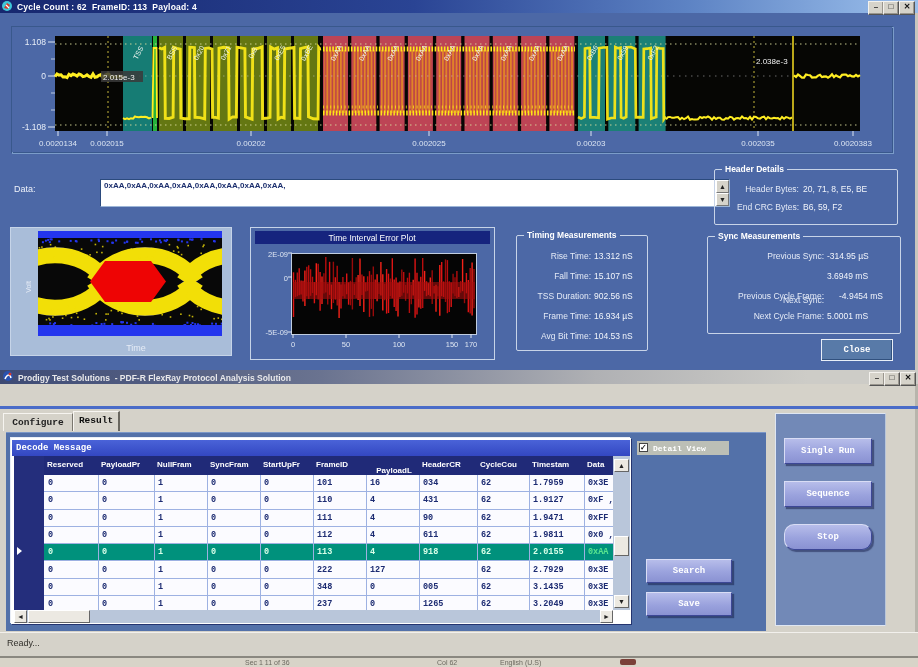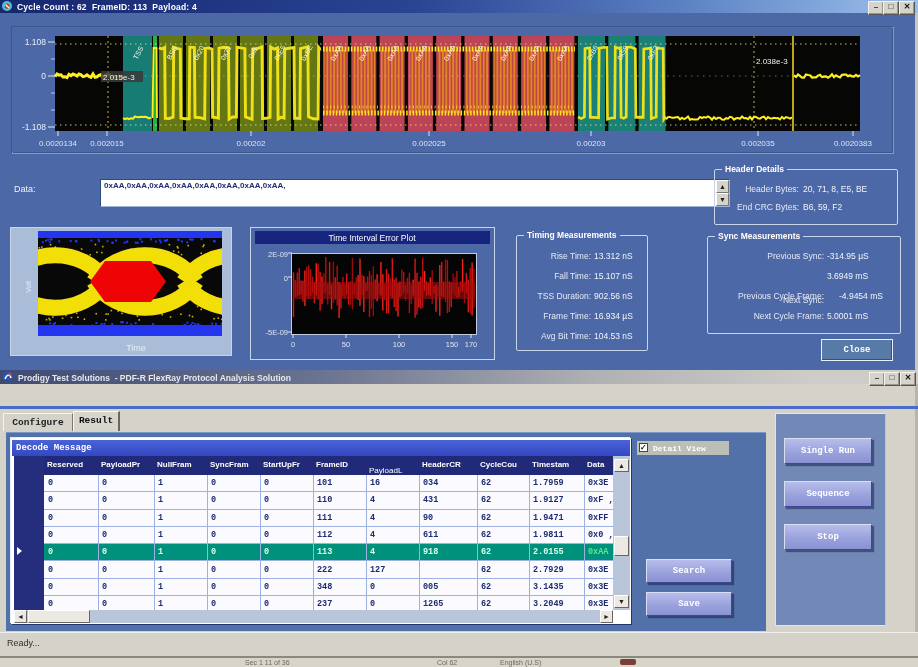--- a/index.html
+++ b/index.html
@@ -487,21 +487,21 @@
 <div class="abs" style="left:6px;top:62px;width:760px;height:199px;background:#5371a9;border-top:1px solid #7b97c8;box-sizing:border-box;"></div>
 <div class="abs" style="left:11px;top:68px;width:620px;height:186px;background:#fff;box-shadow:-1px -1px 0 #e8edf6,1px 1px 0 #24346f;"></div>
 <div class="abs" style="left:12px;top:70px;width:618px;height:16px;background:linear-gradient(180deg,#4a63d8 0%,#3347c2 100%);font-family:'Liberation Mono',monospace;font-size:9px;font-weight:bold;color:#fff;line-height:16px;padding-left:4px;box-sizing:border-box;">Decode Message</div>
 <div class="abs" style="left:14px;top:86px;width:599px;height:19px;background:#202a78;"></div>
 <div class="abs" style="left:47px;top:90px;width:51px;font-size:8px;font-weight:bold;color:#fff;white-space:nowrap;overflow:hidden;">Reserved</div>
 <div class="abs" style="left:101px;top:90px;width:53px;font-size:8px;font-weight:bold;color:#fff;white-space:nowrap;overflow:hidden;">PayloadPr</div>
 <div class="abs" style="left:157px;top:90px;width:50px;font-size:8px;font-weight:bold;color:#fff;white-space:nowrap;overflow:hidden;">NullFram</div>
 <div class="abs" style="left:210px;top:90px;width:50px;font-size:8px;font-weight:bold;color:#fff;white-space:nowrap;overflow:hidden;">SyncFram</div>
 <div class="abs" style="left:263px;top:90px;width:50px;font-size:8px;font-weight:bold;color:#fff;white-space:nowrap;overflow:hidden;">StartUpFr</div>
 <div class="abs" style="left:316px;top:90px;width:50px;font-size:8px;font-weight:bold;color:#fff;white-space:nowrap;overflow:hidden;">FrameID</div>
-<div class="abs" style="left:369px;top:96px;width:50px;font-size:8px;font-weight:normal;color:#fff;white-space:nowrap;overflow:hidden;">PayloadL</div>
+<div class="abs" style="left:369px;top:96px;width:50px;font-size:8px;font-weight:bold;color:#fff;white-space:nowrap;overflow:hidden;text-align:center;">PayloadL</div>
 <div class="abs" style="left:422px;top:90px;width:55px;font-size:8px;font-weight:bold;color:#fff;white-space:nowrap;overflow:hidden;">HeaderCR</div>
 <div class="abs" style="left:480px;top:90px;width:49px;font-size:8px;font-weight:bold;color:#fff;white-space:nowrap;overflow:hidden;">CycleCou</div>
 <div class="abs" style="left:532px;top:90px;width:52px;font-size:8px;font-weight:bold;color:#fff;white-space:nowrap;overflow:hidden;">Timestam</div>
 <div class="abs" style="left:587px;top:90px;width:26px;font-size:8px;font-weight:bold;color:#fff;white-space:nowrap;overflow:hidden;">Data</div>
 <div class="abs" style="left:14px;top:86px;width:30px;height:154px;background:#242e7c;"></div>
 <div class="abs" style="left:44px;top:105px;width:569px;height:135px;background:#fff;overflow:hidden;">
 <div style="position:absolute;left:0;top:0.0px;width:569px;height:17.3px;background:#fbfbff;border-bottom:1px solid #9db1e2;box-sizing:border-box;">
 <span style="position:absolute;left:4px;top:3px;font-size:8.5px;font-weight:bold;color:#1c2b72;font-family:'Liberation Mono',monospace;white-space:nowrap;">0</span>
 <span style="position:absolute;left:58px;top:3px;font-size:8.5px;font-weight:bold;color:#1c2b72;font-family:'Liberation Mono',monospace;white-space:nowrap;">0</span>
 <span style="position:absolute;left:114px;top:3px;font-size:8.5px;font-weight:bold;color:#1c2b72;font-family:'Liberation Mono',monospace;white-space:nowrap;">1</span>
@@ -629,21 +629,21 @@
 <div class="abs" style="left:637px;top:71px;width:92px;height:14px;background:#bcbfb6;">
         <div style="position:absolute;left:2px;top:2px;width:9px;height:9px;background:#fff;border:1px solid #444;box-sizing:border-box;font-size:8px;line-height:8px;color:#111;font-weight:bold;">✓</div>
         <span style="position:absolute;left:16px;top:3px;font-size:8px;font-weight:bold;color:#fff;font-family:'Liberation Mono',monospace;">Detail View</span>
       </div>
 <div class="lavbtn" style="left:646px;top:189px;width:86px;height:24px;font-size:9px;line-height:22px;">Search</div>
 <div class="lavbtn" style="left:646px;top:222px;width:86px;height:24px;font-size:9px;line-height:22px;">Save</div>
 <div class="abs" style="left:775px;top:43px;width:111px;height:213px;background:#62819f00;"></div>
 <div class="abs" style="left:775px;top:43px;width:111px;height:213px;background:#7289b7;border:1px solid #dfe6f2;border-right-color:#b9c6da;box-sizing:border-box;"></div>
 <div class="lavbtn" style="left:784px;top:68px;width:88px;height:26px;font-size:9px;line-height:24px;">Single Run</div>
 <div class="lavbtn" style="left:784px;top:111px;width:88px;height:26px;font-size:9px;line-height:24px;">Sequence</div>
-<div class="lavbtn" style="left:784px;top:154px;width:88px;height:26px;font-size:9px;line-height:24px;">Stop</div>
+<div class="lavbtn" style="left:784px;top:154px;width:88px;height:26px;font-size:9px;line-height:24px;border-radius:10px;">Stop</div>
 <div class="abs" style="left:0;top:262px;width:918px;height:26px;background:#d5d2c9;border-top:1px solid #f2f0ec;">
         <span style="position:absolute;left:7px;top:5px;font-size:9px;color:#33312c;">Ready...</span>
       </div>
 </div>
     <div class="abs" style="left:0;top:656px;width:918px;height:2px;background:#8a8880;"></div>
     <div class="abs" style="left:0;top:658px;width:918px;height:9px;background:#d8d4c8;">
       <span style="position:absolute;left:245px;top:1px;font-size:7px;color:#6b695f;">Sec 1  11 of 36</span>
       <span style="position:absolute;left:437px;top:1px;font-size:7px;color:#6b695f;">Col 62</span>
       <span style="position:absolute;left:500px;top:1px;font-size:7px;color:#6b695f;">English (U.S)</span>
       <div style="position:absolute;left:620px;top:1px;width:16px;height:6px;background:#7a4038;border-radius:2px;"></div>

